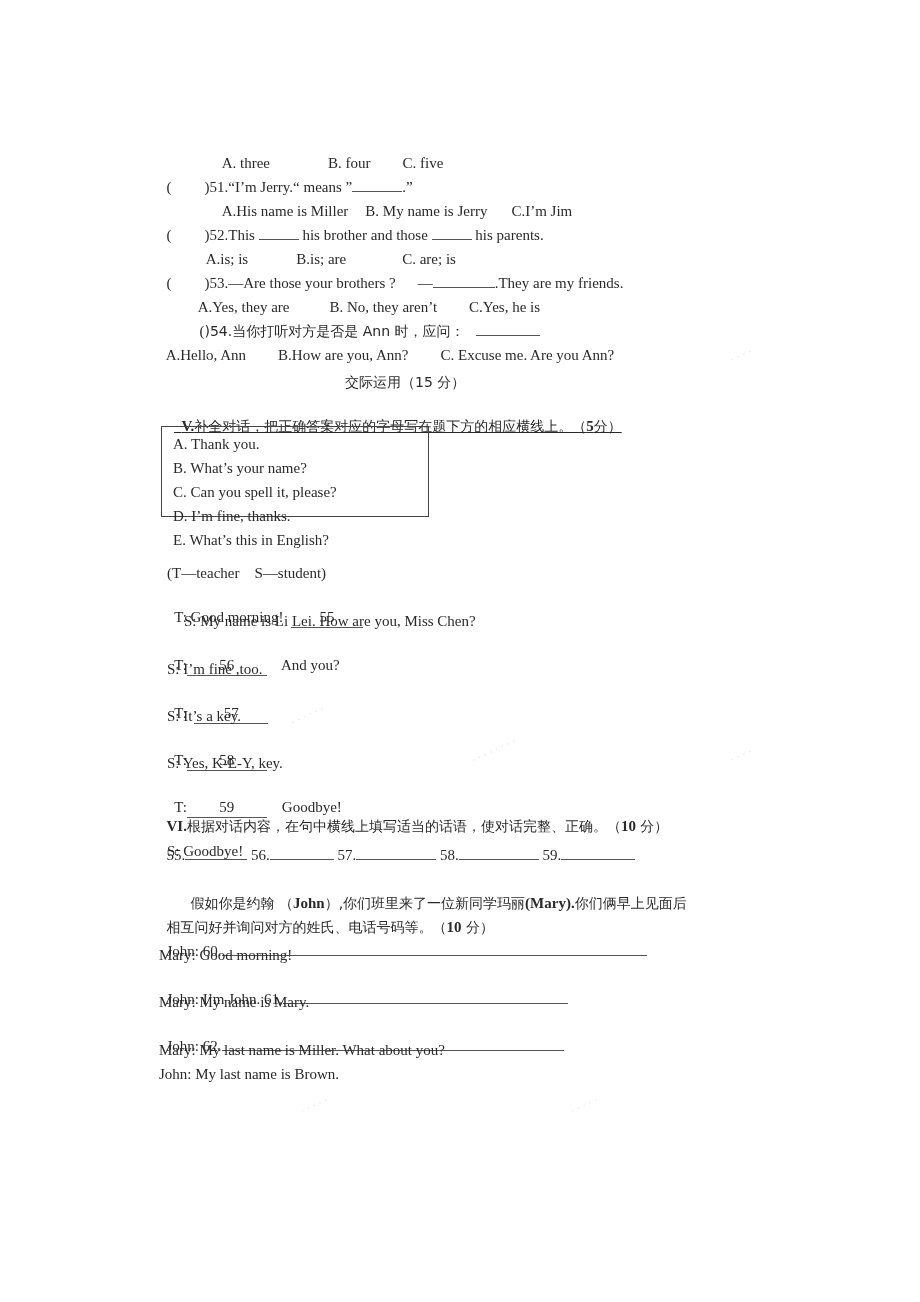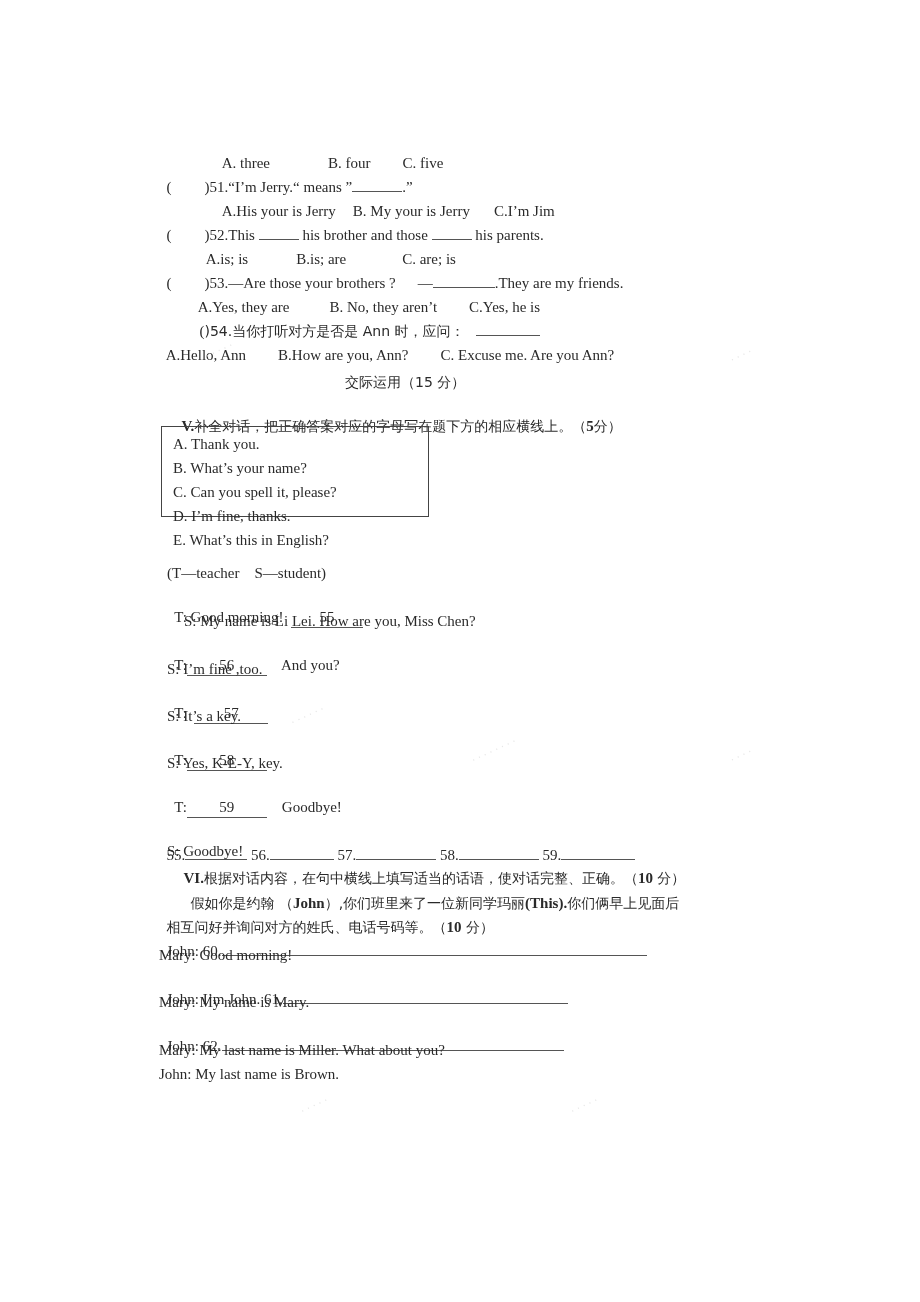--- a/index.html
+++ b/index.html
@@ -24,21 +24,21 @@
 <body>
 
 <div class="line" style="left:215px; top:133px;">
   <span>A. three</span><span style="display:inline-block;width:58px"></span><span>B. four</span><span style="display:inline-block;width:32px"></span><span>C. five</span>
 </div>
 
 <div class="line" style="left:159px; top:157px;">
   <span class="paren">(</span><span>)51.“I’m Jerry.“ means ”</span><span class="blank" style="width:50px"></span><span>.”</span>
 </div>
 <div class="line" style="left:215px; top:181px;">
-  <span>A.His your is Jerry</span><span style="display:inline-block;width:17px"></span><span>B. My your is Jerry</span><span style="display:inline-block;width:24px"></span><span>C.I’m Jim</span>
+  <span>A.His name is Miller</span><span style="display:inline-block;width:17px"></span><span>B. My name is Jerry</span><span style="display:inline-block;width:24px"></span><span>C.I’m Jim</span>
 </div>
 
 <div class="line" style="left:159px; top:205px;">
   <span class="paren">(</span><span>)52.This </span><span class="blank" style="width:40px"></span><span> his brother and those </span><span class="blank" style="width:40px"></span><span> his parents.</span>
 </div>
 <div class="line" style="left:199px; top:229px;">
   <span>A.is; is</span><span style="display:inline-block;width:48px"></span><span>B.is; are</span><span style="display:inline-block;width:56px"></span><span>C. are; is</span>
 </div>
 
 <div class="line" style="left:159px; top:253px;">
@@ -50,21 +50,21 @@
 
 <div class="line" style="left:159px; top:301px;text-align:right;">
   <span class="paren">(</span><span class="cn">)54.当你打听对方是否是 Ann 时，应问：</span><span style="display:inline-block;width:12px"></span><span class="blank" style="width:64px"></span>
 </div>
 <div class="line" style="left:159px; top:325px;">
   <span>A.Hello, Ann</span><span style="display:inline-block;width:32px"></span><span>B.How are you, Ann?</span><span style="display:inline-block;width:32px"></span><span>C. Excuse me. Are you Ann?</span>
 </div>
 
 <div class="line cn" style="left:345px; top:372px;">交际运用（15 分）</div>
 
-<div class="line" style="left:174px; top:396px;">
+<div class="line" style="left:174px; top:396px;text-decoration:underline;">
   <span class="bold">V.</span><span class="cn">补全对话，把正确答案对应的字母写在题下方的相应横线上。（</span><span class="bold">5</span><span class="cn">分）</span>
 </div>
 
 <div class="box">
   <div class="opt" style="top:7px;">A. Thank you.</div>
   <div class="opt" style="top:31px;">B. What’s your name?</div>
   <div class="opt" style="top:55px;">C. Can you spell it, please?</div>
   <div class="opt" style="top:79px;">D. I’m fine, thanks.</div>
   <div class="opt" style="top:103px;">E. What’s this in English?</div>
 </div>
@@ -89,25 +89,25 @@
 <div class="line" style="left:167px; top:753px;">S: Yes, K-E-Y, key.</div>
 <div class="line" style="left:167px; top:777px;">
   <span>T:</span><span class="blank-num" style="width:80px">59</span><span>    Goodbye!</span>
 </div>
 <div class="line" style="left:167px; top:801px;margin-top:40px;">S: Goodbye!</div>
 
 <div class="line" style="left:159px; top:825px;">
   <span>55.</span><span class="blank" style="width:62px"></span><span> </span><span>56.</span><span class="blank" style="width:64px"></span><span> </span><span>57.</span><span class="blank" style="width:80px"></span><span> </span><span>58.</span><span class="blank" style="width:80px"></span><span> </span><span>59.</span><span class="blank" style="width:74px"></span>
 </div>
 
-<div class="line" style="left:159px; top:848px;margin-left:17px;">
+<div class="line" style="left:159px; top:796px;">
   <span class="bold">VI.</span><span class="cn">根据对话内容，在句中横线上填写适当的话语，使对话完整、正确。（</span><span class="bold">10</span><span class="cn"> 分）</span>
 </div>
 <div class="line" style="left:183px; top:873px;">
-  <span class="cn">假如你是约翰 （</span><span class="bold">John</span><span class="cn">）,你们班里来了一位新同学玛丽</span><span class="bold">(This).</span><span class="cn">你们俩早上见面后</span>
+  <span class="cn">假如你是约翰 （</span><span class="bold">John</span><span class="cn">）,你们班里来了一位新同学玛丽</span><span class="bold">(Mary).</span><span class="cn">你们俩早上见面后</span>
 </div>
 <div class="line" style="left:159px; top:897px;">
   <span class="cn">相互问好并询问对方的姓氏、电话号码等。（</span><span class="bold">10</span><span class="cn"> 分）</span>
 </div>
 
 <div class="line" style="left:159px; top:921px;">
   <span>John: 60.</span><span class="blank" style="width:425px"></span>
 </div>
 <div class="line" style="left:159px; top:945px;">Mary: Good morning!</div>
 <div class="line" style="left:159px; top:969px;">

